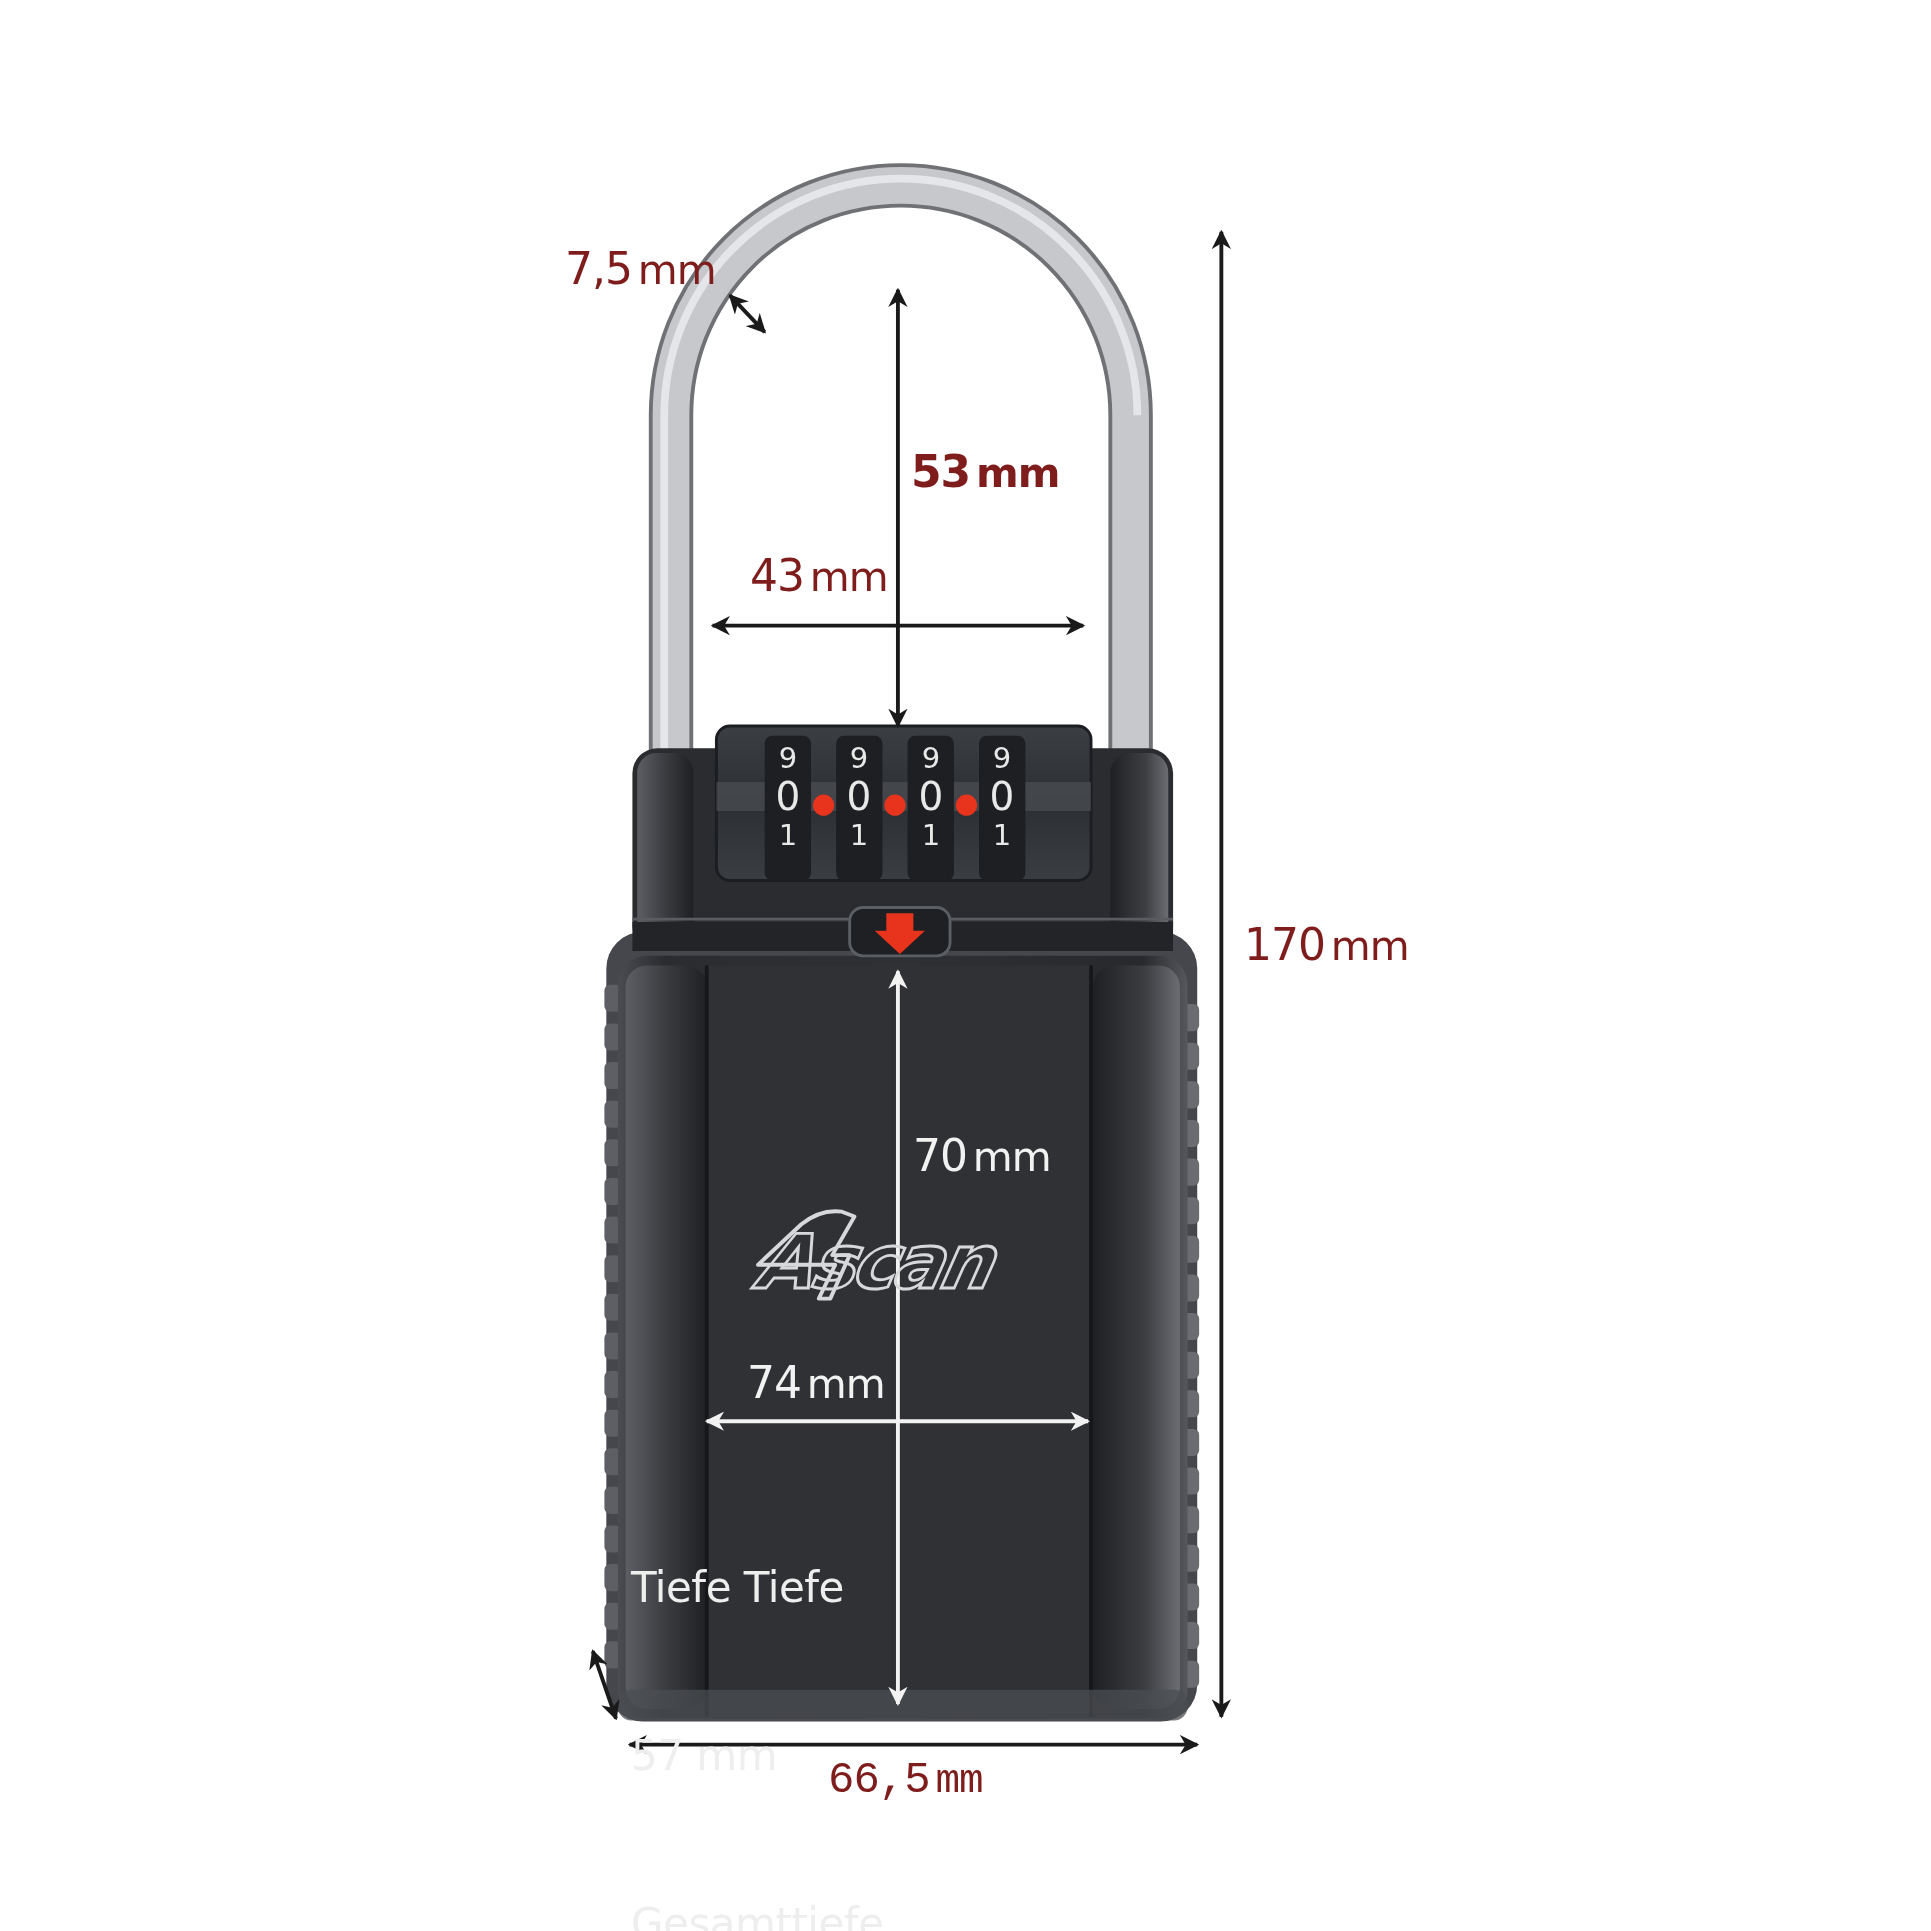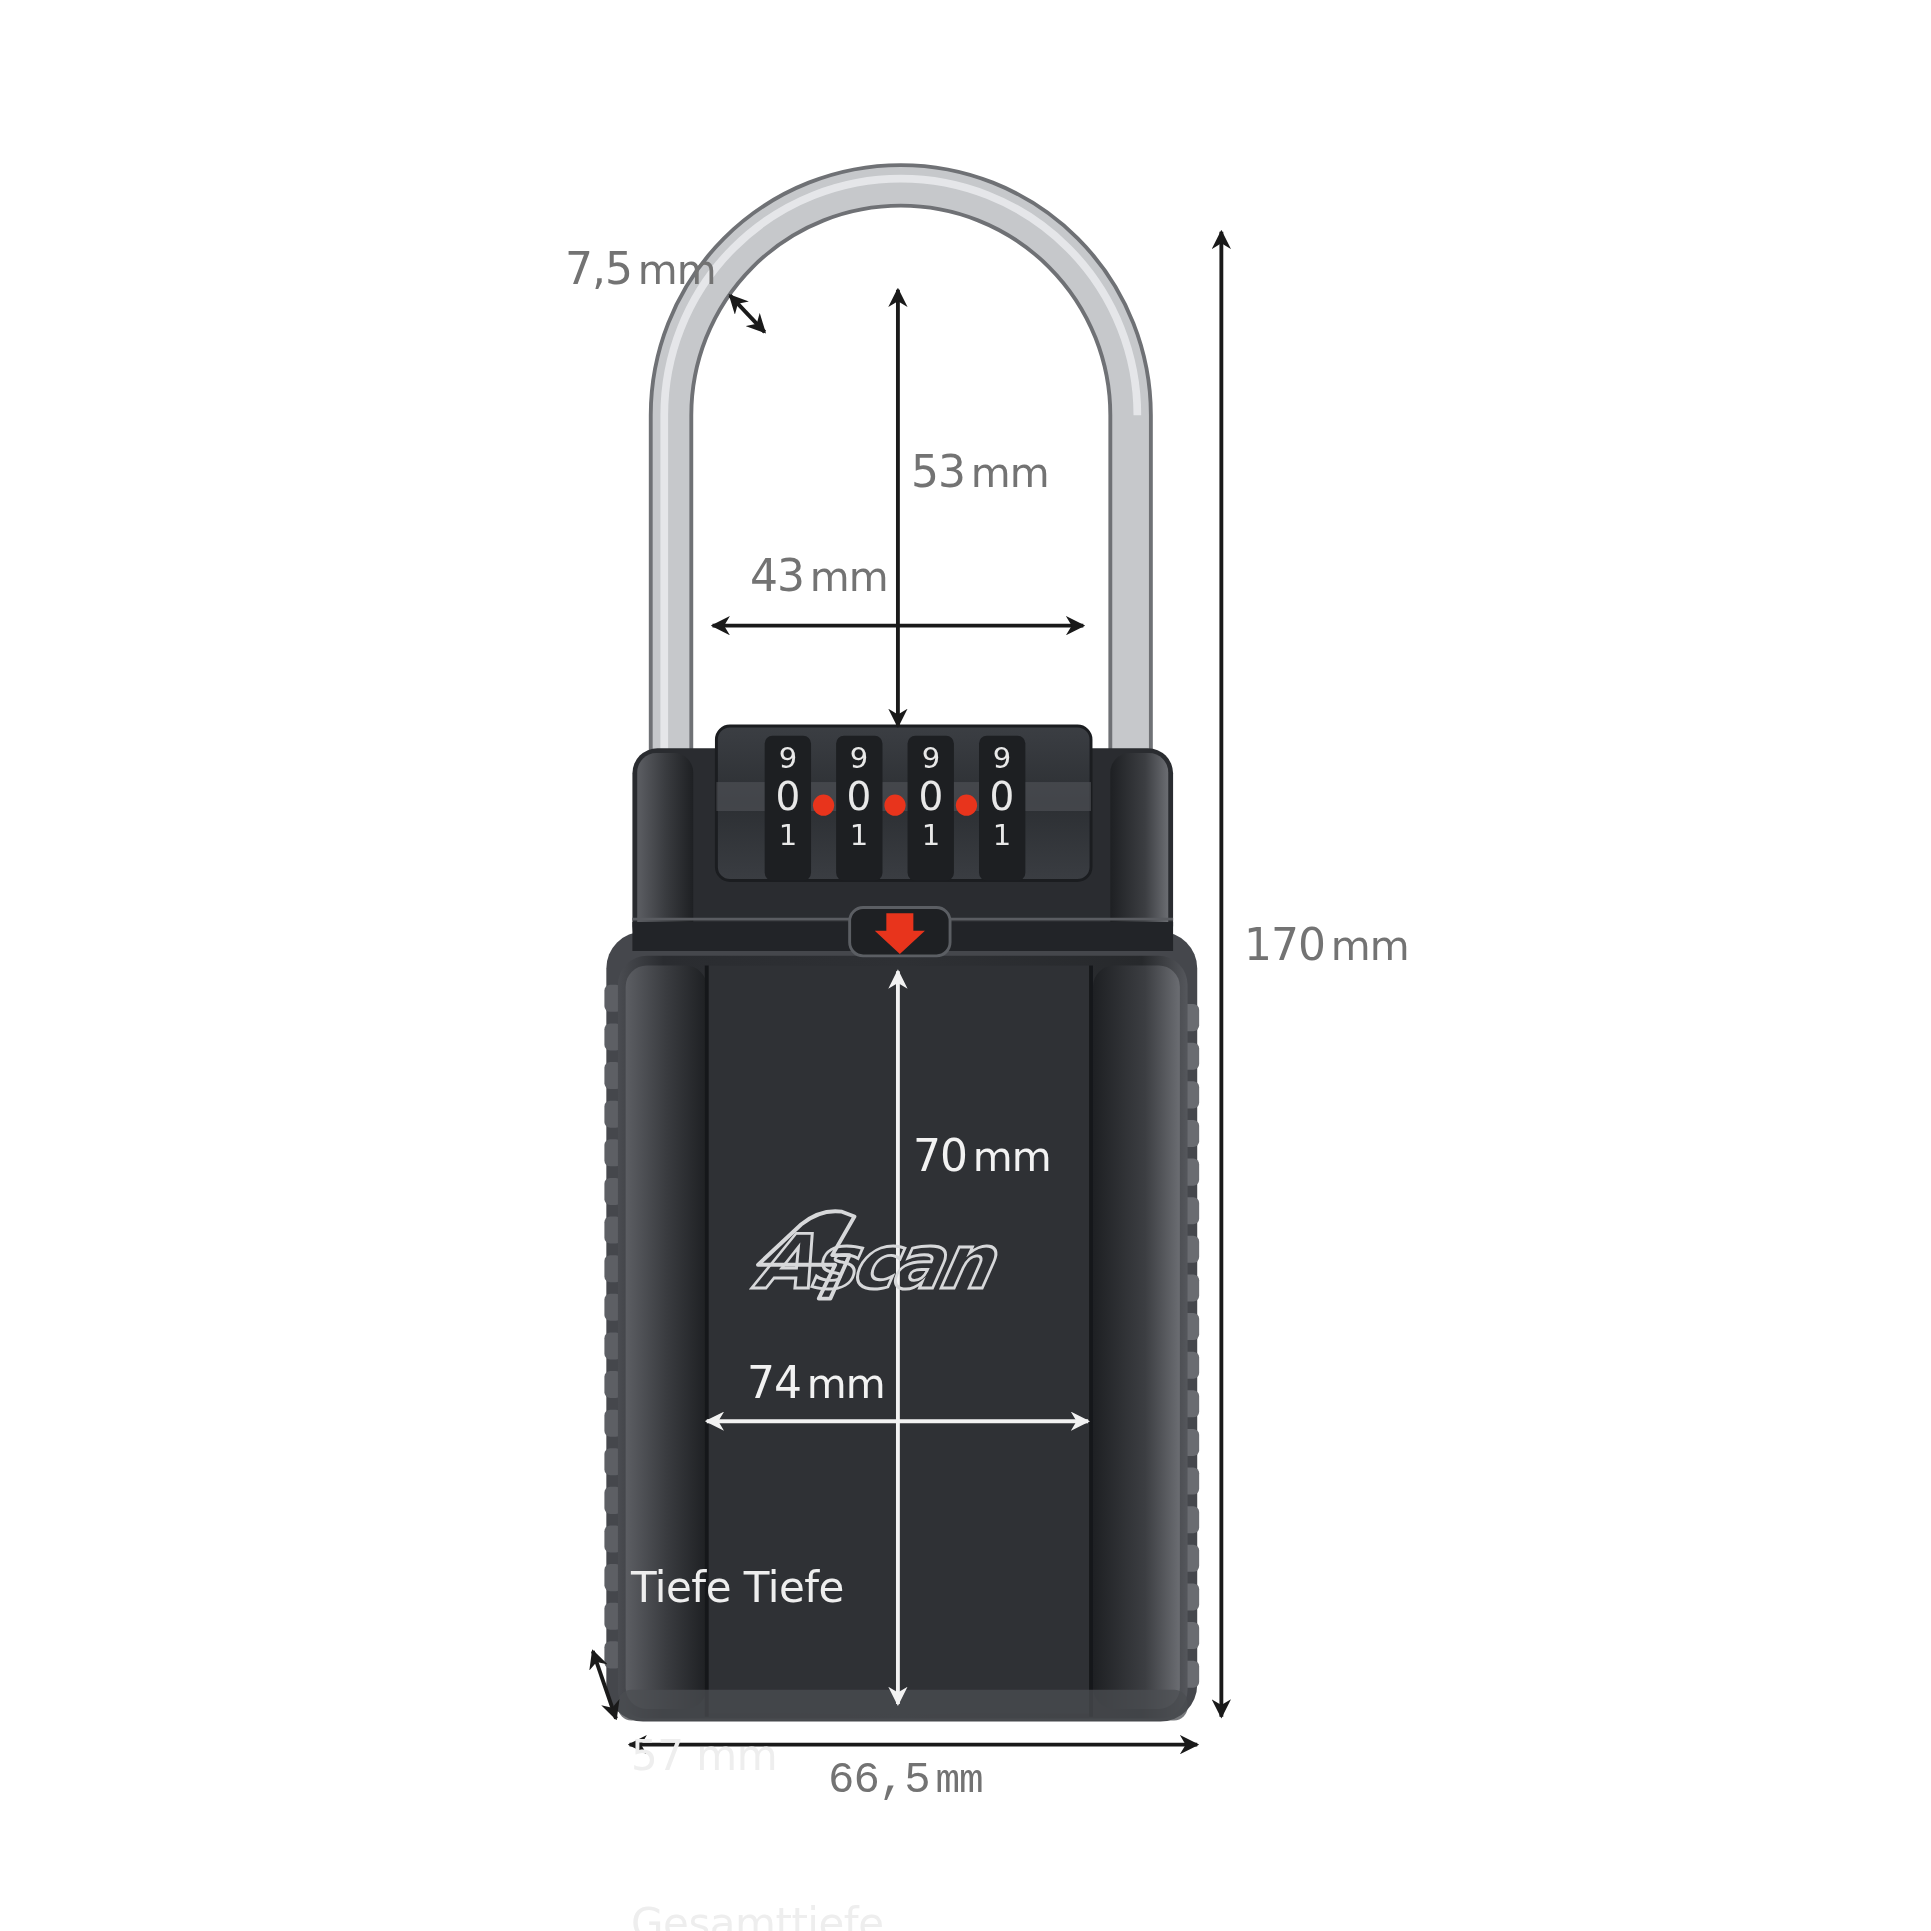--- a/index.html
+++ b/index.html
@@ -1,19 +1,19 @@
 <!DOCTYPE html>
 <html><head>
 <meta charset="utf-8">
 <style>
   html, body { margin:0; padding:0; background:#ffffff; }
   #stage { position:relative; width:1931px; height:1931px; background:#ffffff; overflow:hidden;
            font-family:"DejaVu Sans", "Liberation Sans", sans-serif; }
   .abs { position:absolute; }
-  .dim-label { position:absolute; font-size:44px; color:#737373; letter-spacing:-1px; white-space:nowrap; }
+  .dim-label { position:absolute; font-size:44px; color:#7f1d1d; letter-spacing:-1px; white-space:nowrap; }
   .dim-label .unit { font-size:41px; margin-left:5.8px; }
   .dim-label.light { color:#f2f2f2;text-align:center; }
   .note { position:absolute; color:#eeeeee; font-size:42px; line-height:56px; white-space:pre; letter-spacing:-0.5px; }
   svg { position:absolute; left:0; top:0; }
 </style>
 </head>
 <body>
 
 <div id="stage">
 
@@ -189,21 +189,21 @@
     <div>9</div>
     <div style="font-size:39px;line-height:44px;">0</div>
     <div>1</div>
   </div>
 
   <div class="abs" style="left:763px;top:1218px;font-family:'DejaVu Sans',sans-serif;font-size:75px;font-style:italic;font-weight:bold;color:transparent;-webkit-text-stroke:2.9px #d7d8da;letter-spacing:-3.9px;transform:skewX(-14deg);">Ascan</div>
 
   <div class="dim-label" style="left:565px;top:243px;">
     <span>7,5</span><span class="unit">mm</span>
   </div>
-  <div class="dim-label" style="left:911px;top:446px;">
+  <div class="dim-label" style="left:911px;top:446px;font-weight:bold;">
     <span>53</span><span class="unit">mm</span>
   </div>
   <div class="dim-label" style="left:732px;top:550px;margin-left:18px;">
     <span>43</span><span class="unit">mm</span>
   </div>
   <div class="dim-label" style="left:1244px;top:919px;text-align:center;">
     <span>170</span><span class="unit">mm</span>
   </div>
   <div class="dim-label" style="left:828px;top:1755px;font-family:Liberation Mono, monospace;">
     <span>66,5</span><span class="unit">mm</span>

